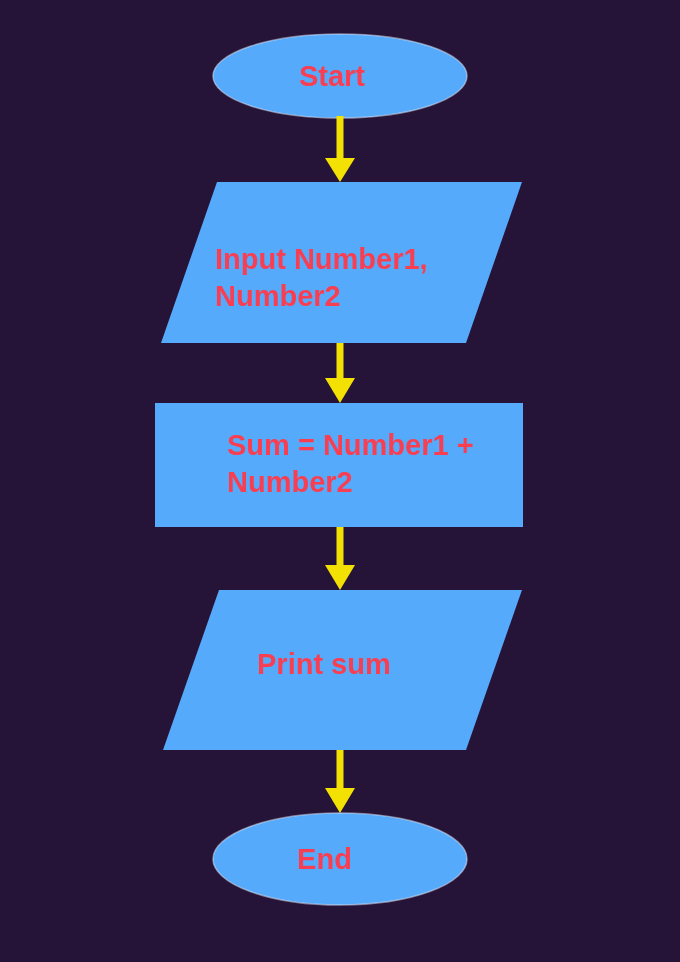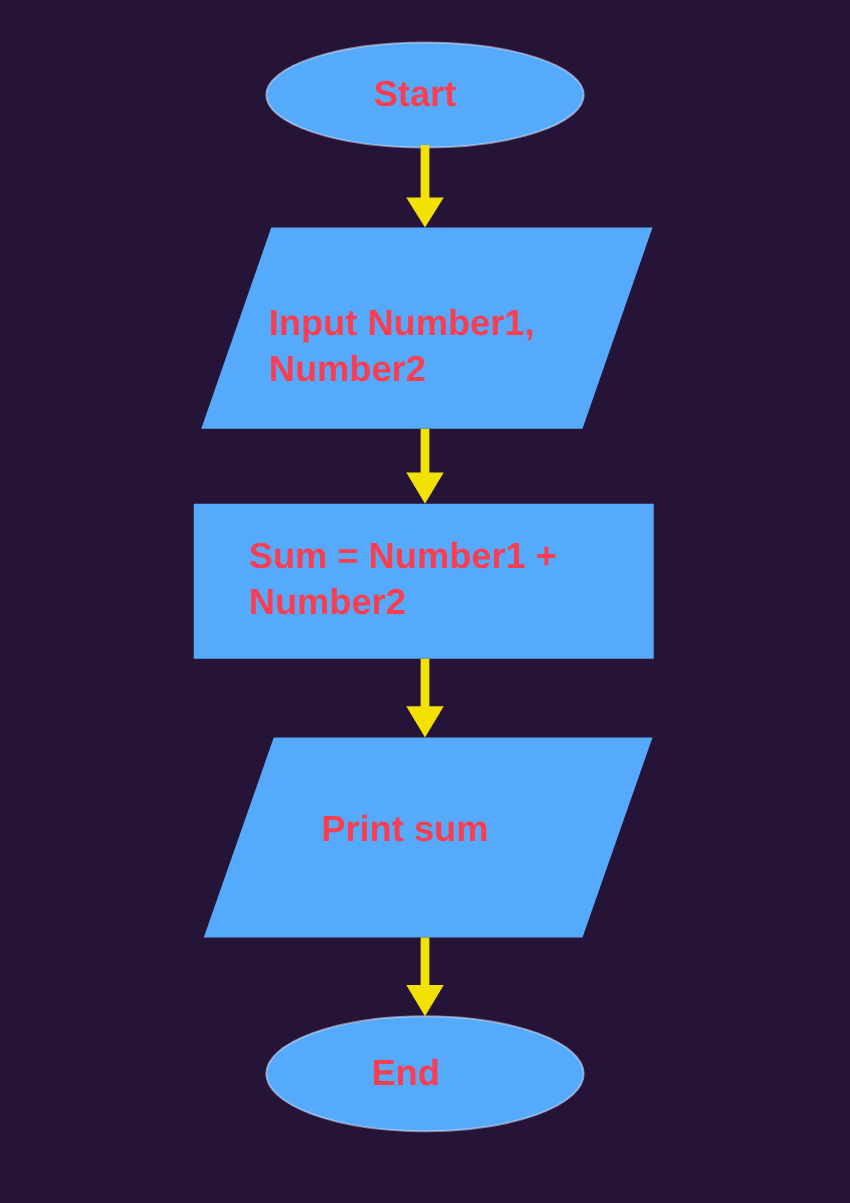--- a/index.html
+++ b/index.html
@@ -55,21 +55,21 @@
     justify-content:center;
   }
   .label-start{
     left:213px;top:34px;width:254px;height:84px;
     padding-right:16px;
   }
   .label-input{
     left:215px;top:213px;margin-top:28px;
   }
   .label-process{
-    left:199px;top:427px;
+    left:227px;top:427px;
   }
   .label-output{
     left:257px;top:650px;
     line-height:29px;
   }
   .label-end{
     left:214px;top:813px;width:253px;height:93px;
     padding-right:32px;
   }
 </style>

